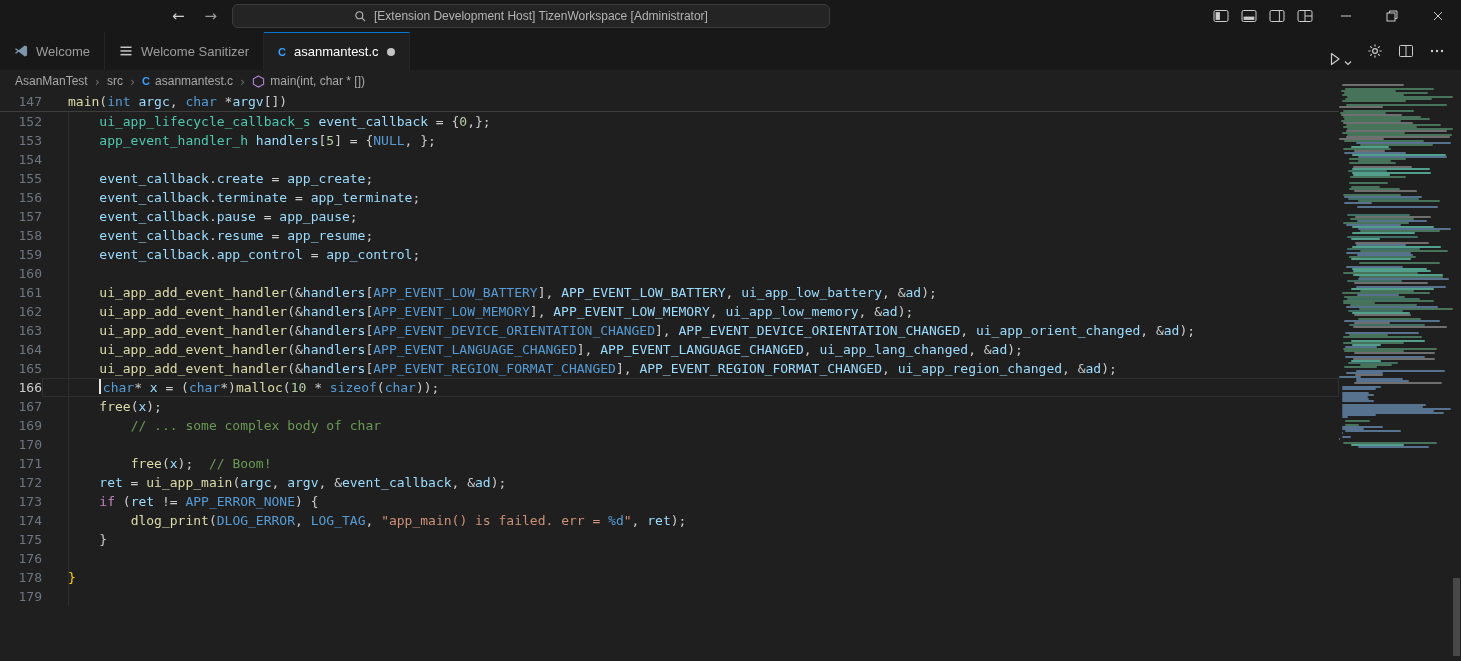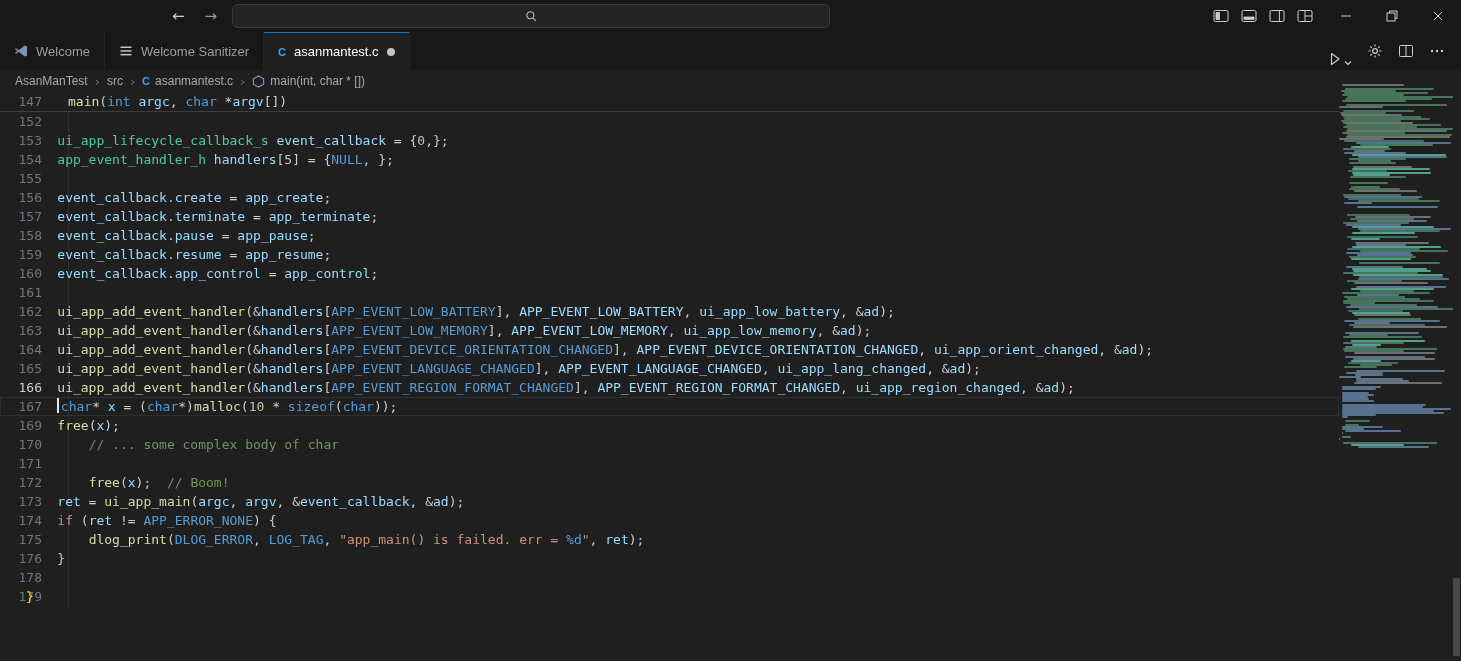--- a/index.html
+++ b/index.html
@@ -35,21 +35,21 @@
   .code-col { position:absolute; left:0; top:0; right:122px; bottom:0; overflow:hidden; }
   .breadcrumbs { height:22px; display:flex; align-items:center; gap:7px; padding-left:15px;
                  font-size:12px; color:#a9a9a9; }
   .crumb { display:flex; align-items:center; gap:5px; }
   .crumb-sep { color:#6e6e6e; font-size:13px; font-family:"DejaVu Sans", sans-serif; }
   .c-ic { color:#3b9eff; font-weight:bold; font-size:11px; font-family:"Liberation Sans", sans-serif; }
 
   .mono, .line, .lnum, .lcode { font-family:"DejaVu Sans Mono", monospace; font-size:13px; line-height:19px; }
   .sticky { height:20px; border-bottom:1px solid #3d3d3d; display:flex; background:#1f1f1f; white-space:pre; }
   .code { position:relative; }
-  .line { height:19px; display:flex; white-space:pre;flex-direction:column; }
+  .line { height:19px; display:flex; white-space:pre; }
   .lnum { width:42px; flex:none; text-align:right; color:#6e7681; }
   .lcode { flex:1; padding-left:26px; position:relative; color:#cccccc; }
   .line.current .lnum { color:#cccccc; }
   .line.current .lcode { outline:1px solid #2f2f2f; outline-offset:-1px; }
   .cursor { display:inline-block; width:1.5px; height:15px; background:#e6e6e6; vertical-align:-2px; margin-right:2px; }
   .indent-guide { position:absolute; left:68px; top:0; width:1px; height:494px; background:rgba(255,255,255,0.07); }
 
   
   .minimap { position:absolute; right:9px; top:0; bottom:0; width:113px; background:#1f1f1f; }
   .mm-inner { position:absolute; inset:0; }
@@ -69,20 +69,21 @@
       <button class="icon-btn">←</button>
       <button class="icon-btn dim">→</button>
     </div>
     <div class="command-center">
       <span>
         <svg width="13" height="13" viewBox="0 0 16 16">
             <circle cx="6.5" cy="6.5" r="4.3" fill="none" stroke="#b4b4b4" stroke-width="1.4"></circle>
             <line x1="9.8" y1="9.8" x2="13.6" y2="13.6" stroke="#b4b4b4" stroke-width="1.4"></line>
           </svg>
       </span>
+      <span>[Extension Development Host] TizenWorkspace [Administrator]</span>
     </div>
     <div class="layout-controls">
       <button class="win-btn" style="width:auto">
         <svg width="16" height="16" viewBox="0 0 16 16">
             <rect x="1" y="2.5" width="14" height="11" rx="1.5" fill="none" stroke="#cccccc"></rect>
             <rect x="2.6" y="4.1" width="4.3" height="7.8" fill="#cccccc"></rect>
           </svg>
       </button>
       <button class="win-btn" style="width:auto">
         <svg width="16" height="16" viewBox="0 0 16 16">

